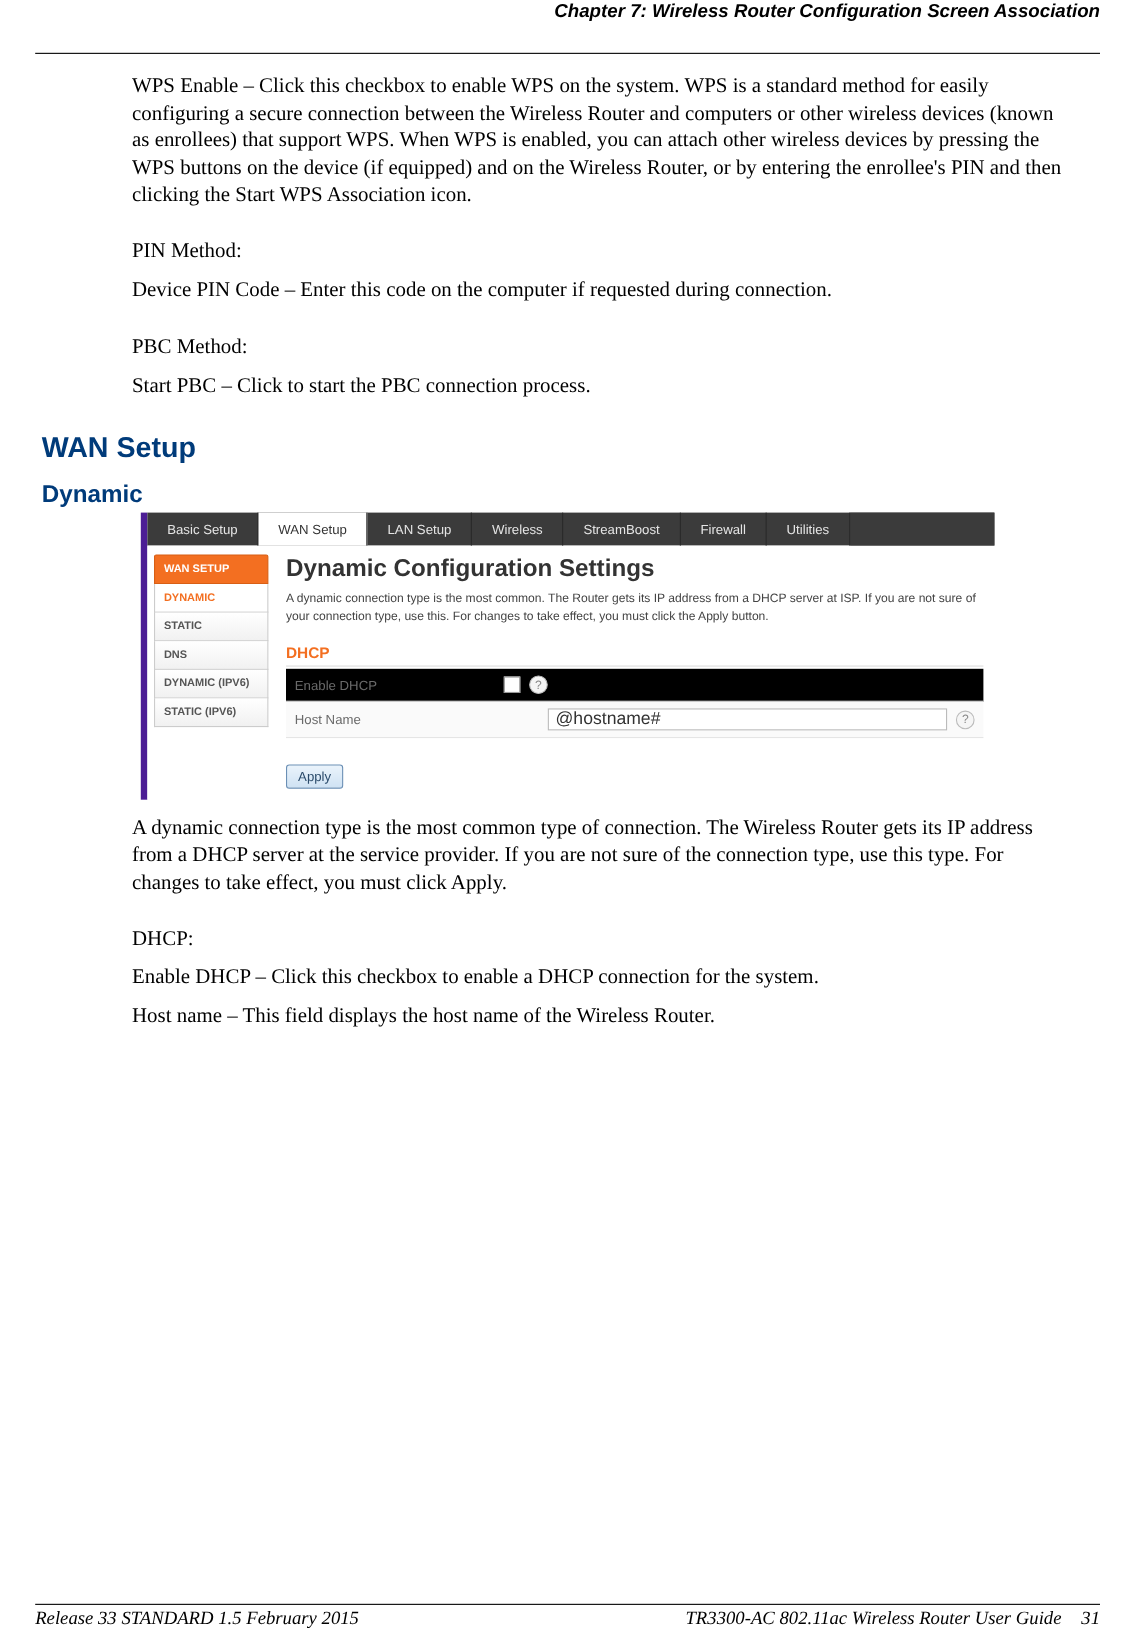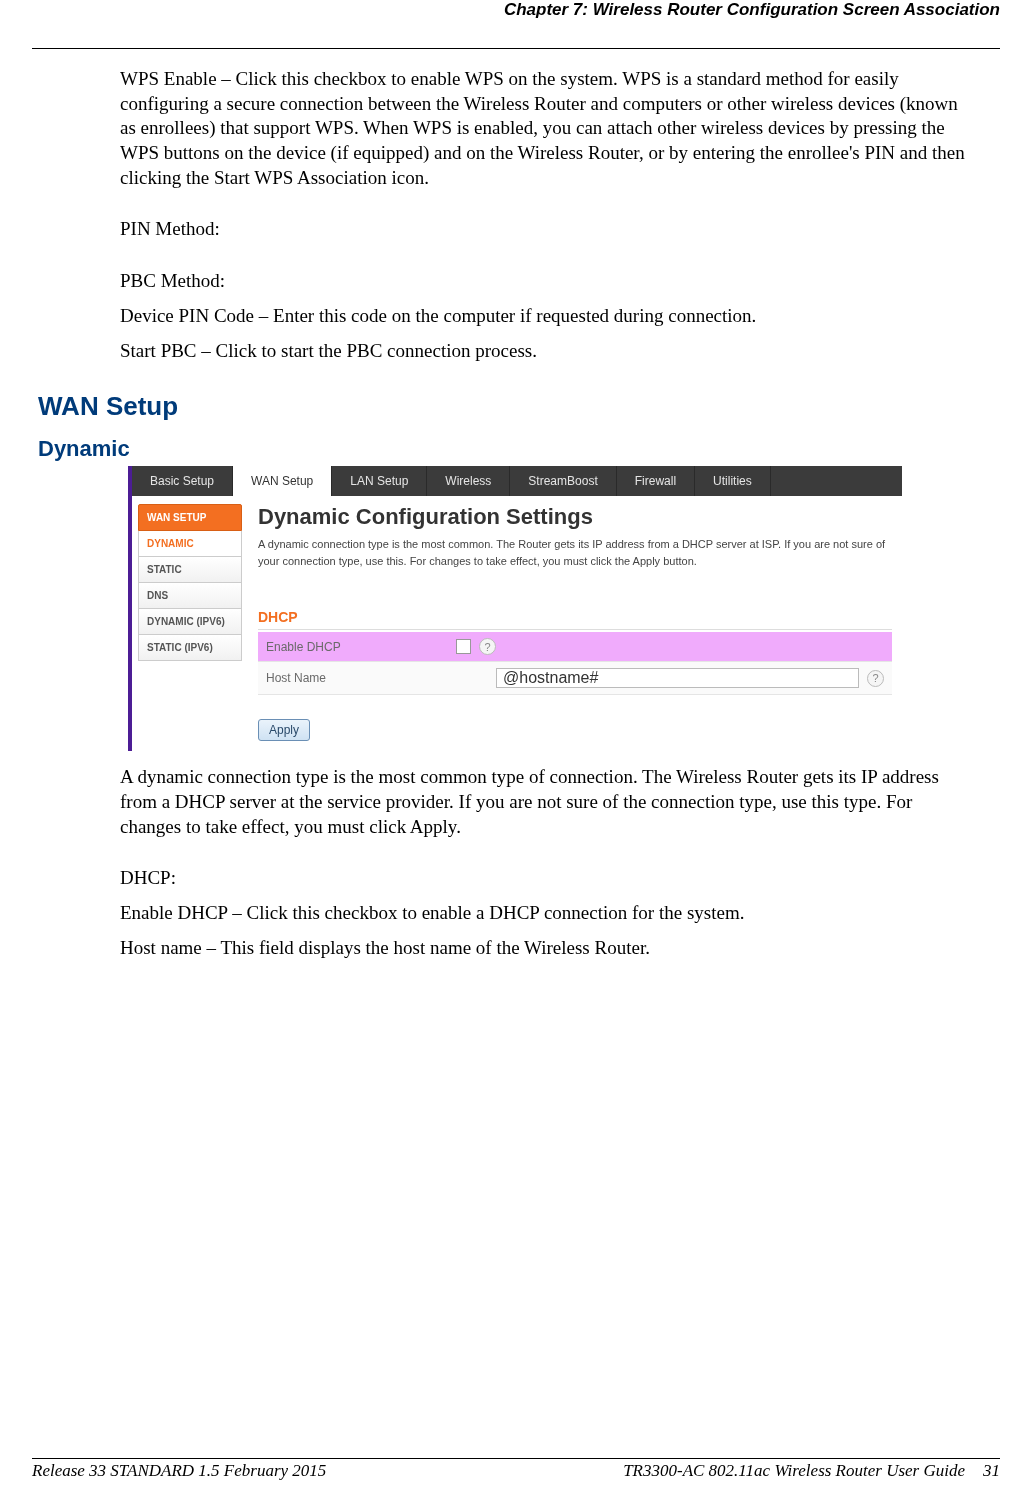--- a/index.html
+++ b/index.html
@@ -48,21 +48,21 @@
   }
   h3.subsection {
     font-family: 'Trebuchet MS', Verdana, sans-serif;
     color: #003b7a;
     font-size: 22px;
     font-weight: bold;
     margin: 14px 0 4px -82px;
   }
   
   .figure {
-    border-left: 4px solid #4c1d95;
+    border-left: 6px solid #4c1d95;
     margin: 0 0 14px 8px;
     font-family: Arial, Helvetica, sans-serif;
     font-size: 12px;
     color: #333;
     width: 770px;
   }
   .tabs {
     display: flex;
     background: #3b3b3b;
   }
@@ -117,34 +117,34 @@
     font-family: Arial, sans-serif;
     color: #333;
     font-size: 22px;
     font-weight: bold;
     margin: 2px 0 6px 0;
   }
   .intro {
     font-size: 11px;
     color: #444;
     line-height: 1.5;
-    margin-bottom: 40px;
+    margin-bottom: 16px;
   }
   .dhcp-head {
     color: #f36f21;
     font-weight: bold;
     font-size: 14px;
     border-bottom: 1px solid #ddd;
     padding-bottom: 4px;
     margin-bottom: 2px;
   }
   .form-row {
     display: flex;
     align-items: center;
-    background: #f0abfc;
+    background: #000000;
     border-bottom: 1px solid #e5e5e5;
     padding: 6px 8px;
     font-size: 12px;
     color: #6a6a6a;
   }
   .form-row.alt { background: #fafafa; gap: 40px; }
   .form-label { width: 190px; }
   .form-ctrl { flex: 1; display: flex; align-items: center; gap: 8px; }
   .help-icon {
     display: inline-flex;
@@ -216,23 +216,23 @@
 
   <div class="content">
 
     <p class="para">
       <span>WPS Enable – Click this checkbox to enable WPS on the system. WPS is a standard method for easily configuring a secure connection between the Wireless Router and computers or other wireless devices (known as enrollees) that support WPS. When WPS is enabled, you can attach other wireless devices by pressing the WPS buttons on the device (if equipped) and on the Wireless Router, or by entering the enrollee's PIN and then clicking the </span><span class="bold">Start WPS Association</span><span> icon.</span>
     </p>
 
     <p class="para bold">PIN Method:</p>
 
 
+    <p class="para">Device PIN Code – Enter this code on the computer if requested during connection.</p>
+
     <p class="para bold">PBC Method:</p>
-
-    <p class="para">Device PIN Code – Enter this code on the computer if requested during connection.</p>
 
     <p class="para">Start PBC – Click to start the PBC connection process.</p>
 
     <h2 class="section">WAN Setup</h2>
     <h3 class="subsection">Dynamic</h3>
 
     <div class="figure">
       <div class="tabs">
         <div class="tab">Basic Setup</div>
         <div class="tab active">WAN Setup</div>

